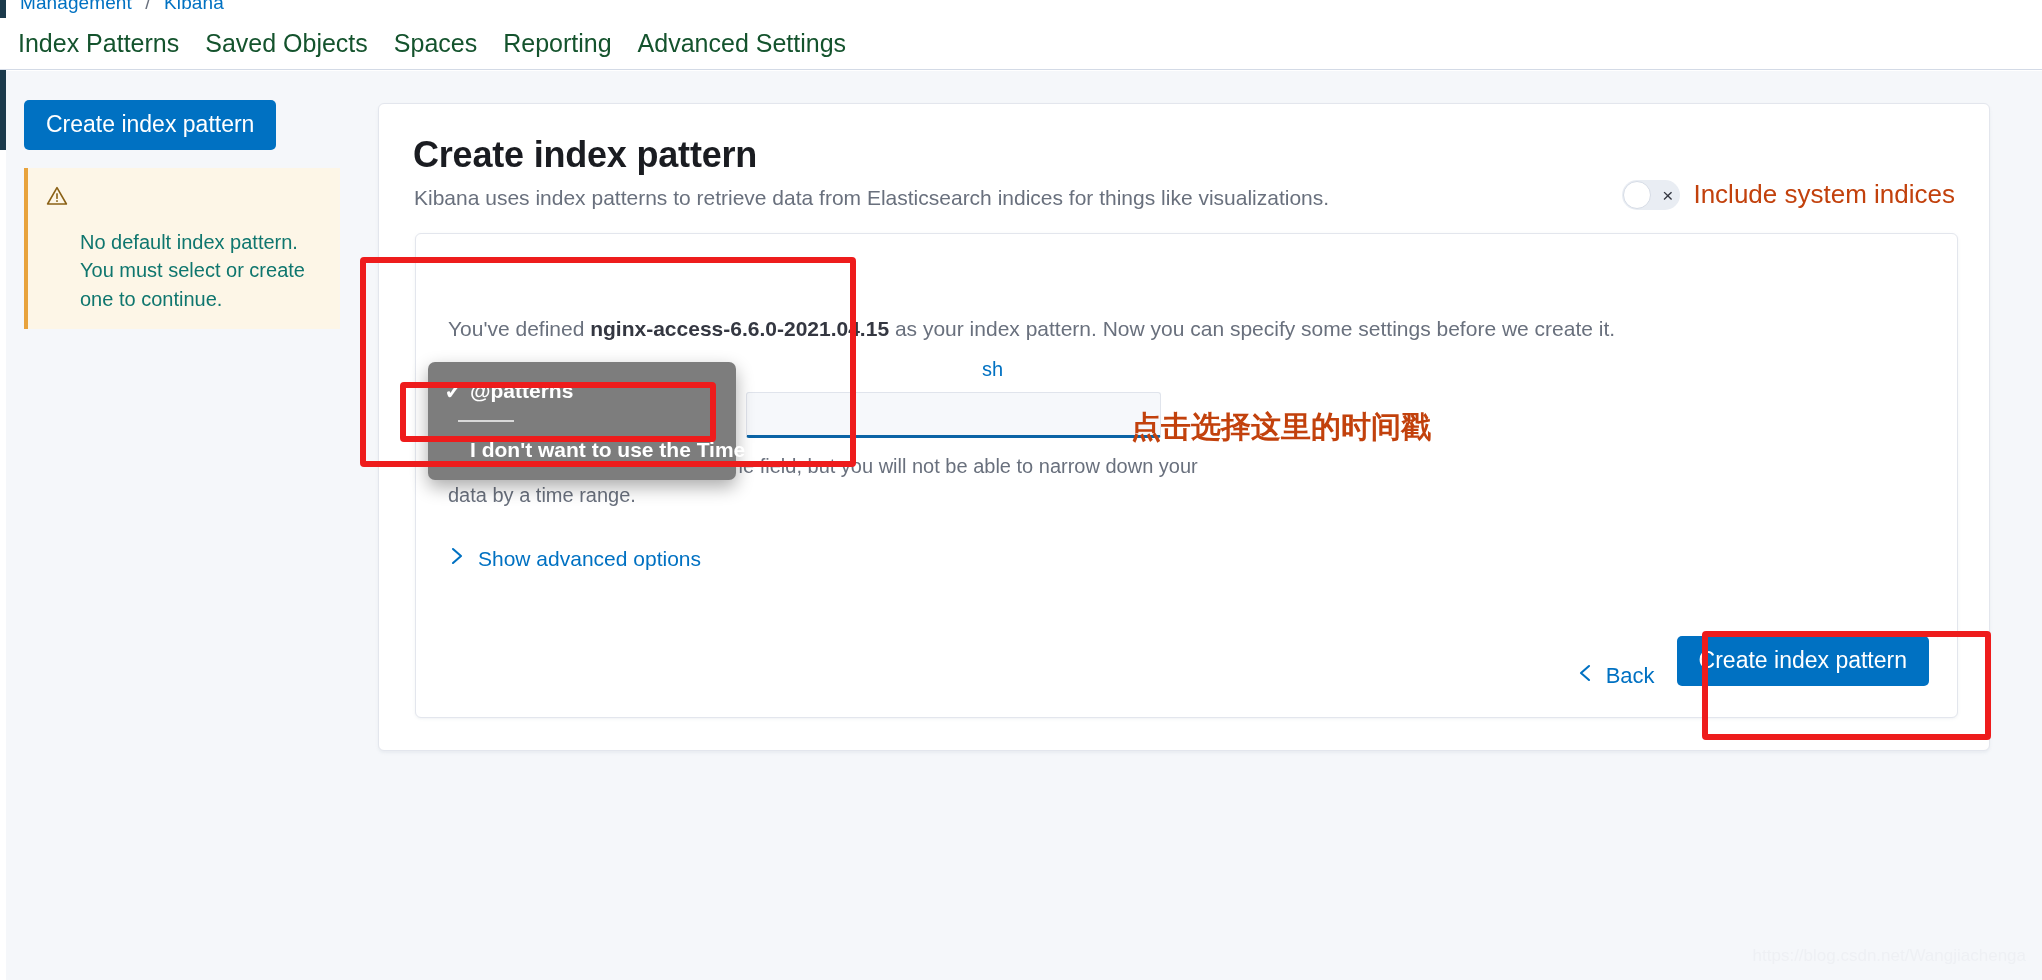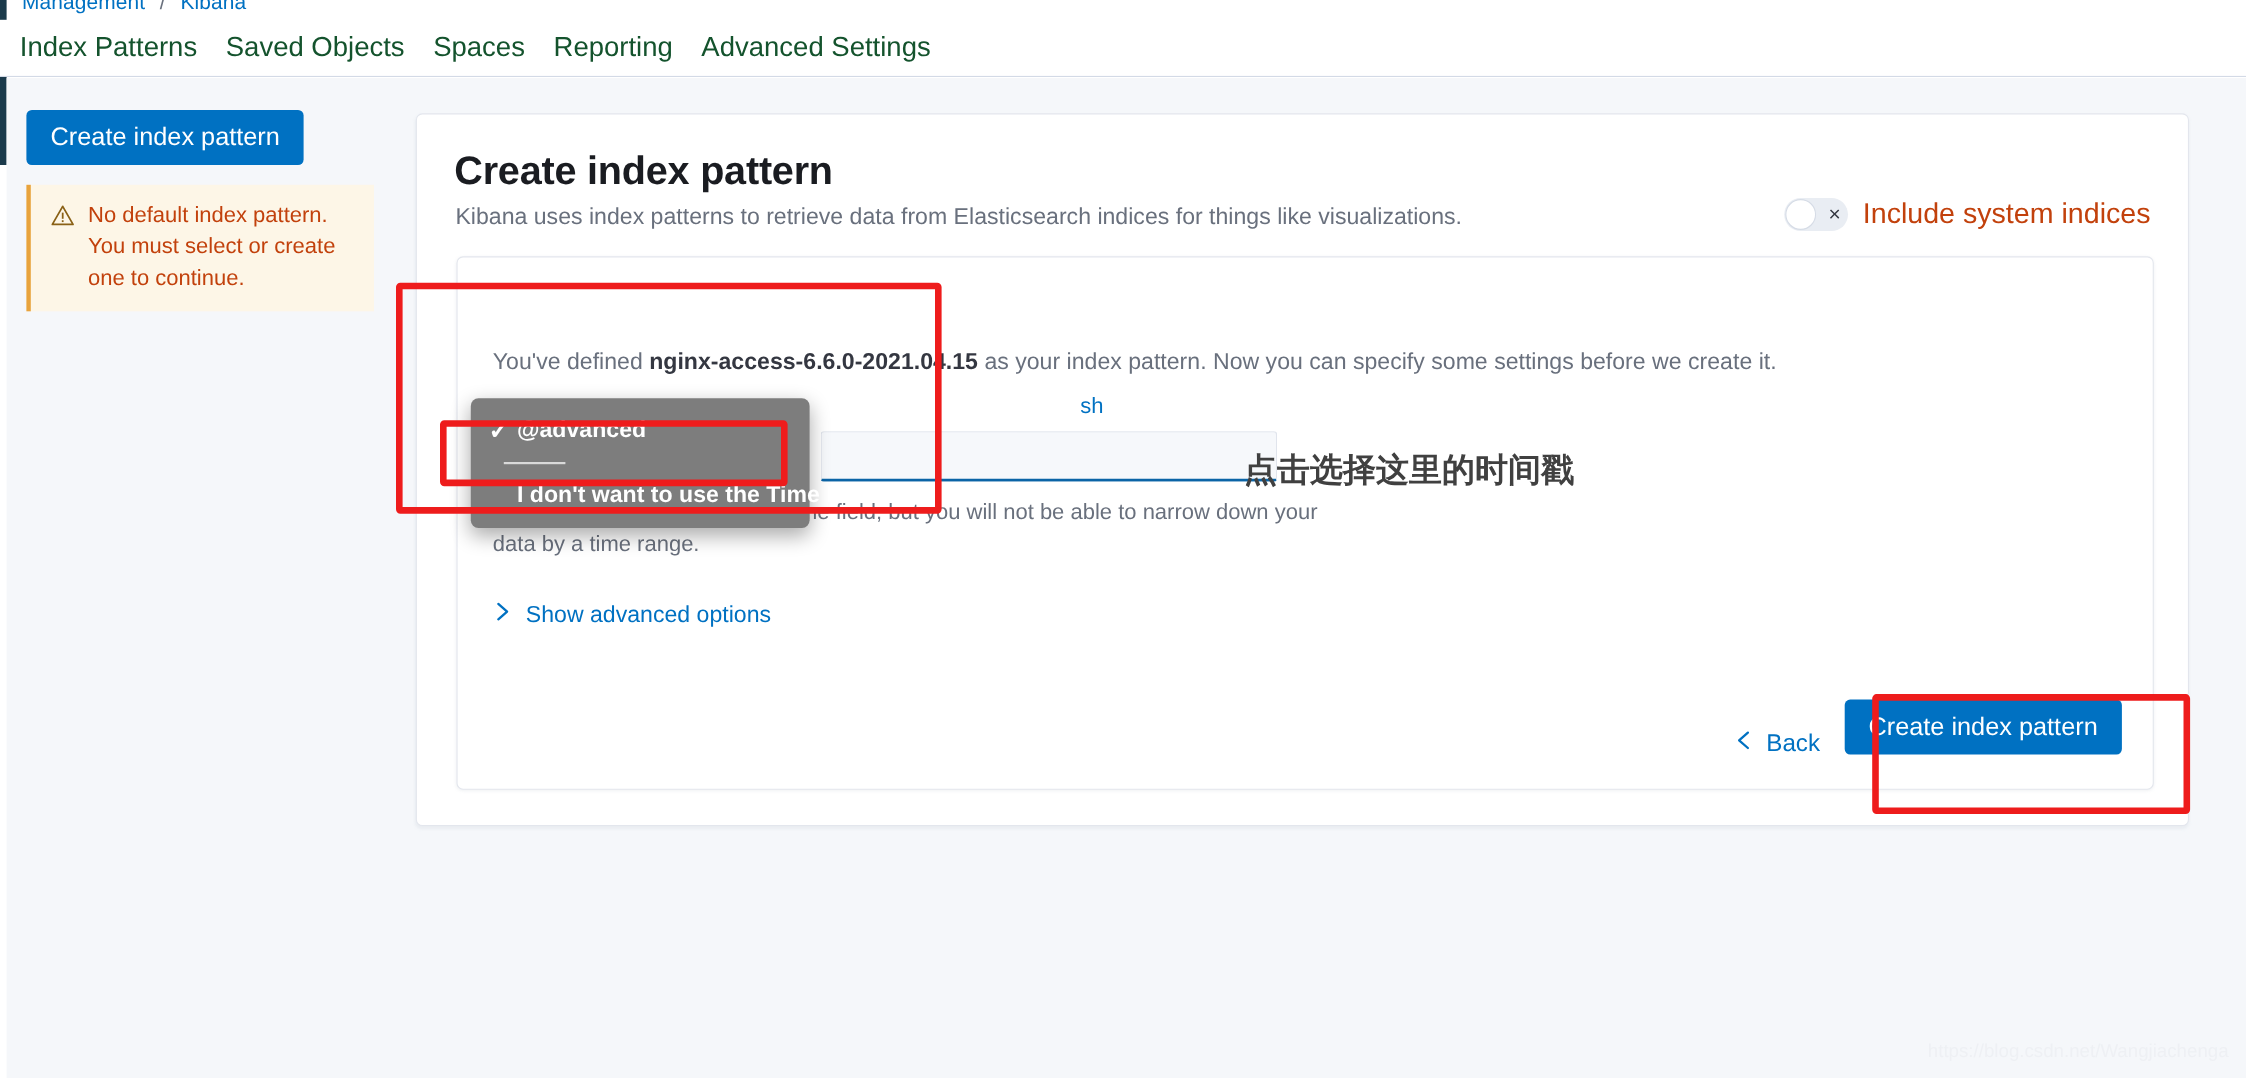--- a/index.html
+++ b/index.html
@@ -100,21 +100,22 @@
     width: 316px;
   }
   .callout-icon {
     flex: none;
     width: 22px; height: 22px;
     margin-top: 3px;
   }
   .callout-text {
     font-size: 20px;
     line-height: 1.42;
-    color: #c2410c;
+    color: #0f766e;
+    margin-top: 46px;
   }
 
   
   .main-panel {
     position: absolute;
     left: 378px; top: 103px;
     width: 1612px; height: 648px;
     background: #ffffff;
     border: 1px solid #e3e6ed;
     border-radius: 6px;
@@ -303,21 +304,21 @@
   }
   .anno-step   { left: 360px;  top: 257px; width: 496px;  height: 210px; }
   .anno-option { left: 400px;  top: 382px; width: 316px;  height: 60px;  z-index: 70; }
   .anno-create { left: 1702px; top: 631px; width: 289px;  height: 109px; }
 
   .anno-text {
     position: absolute;
     left: 1131px; top: 407px;
     font-size: 30px;
     font-weight: bold;
-    color: #404040;
+    color: #c2410c;
     white-space: nowrap;
     z-index: 60;
   }
 
   
   .watermark {
     position: absolute;
     right: 16px; bottom: 14px;
     font-size: 17px;
     color: #eef0f4;
@@ -403,21 +404,21 @@
         <span>Back</span>
       </div>
       <button class="btn-primary">Create index pattern</button>
     </div>
   </div>
 </div>
 
 <div class="dropdown">
   <div class="dd-option">
     <span class="dd-check">✓</span>
-    <span>@advanced</span>
+    <span>@patterns</span>
   </div>
   <div class="dd-divider"></div>
   <div class="dd-option">
     <span class="dd-check"></span>
     <span>I don't want to use the Time Filter</span>
   </div>
 </div>
 
 <div class="anno-box anno-step"></div>
 <div class="anno-box anno-option"></div>

